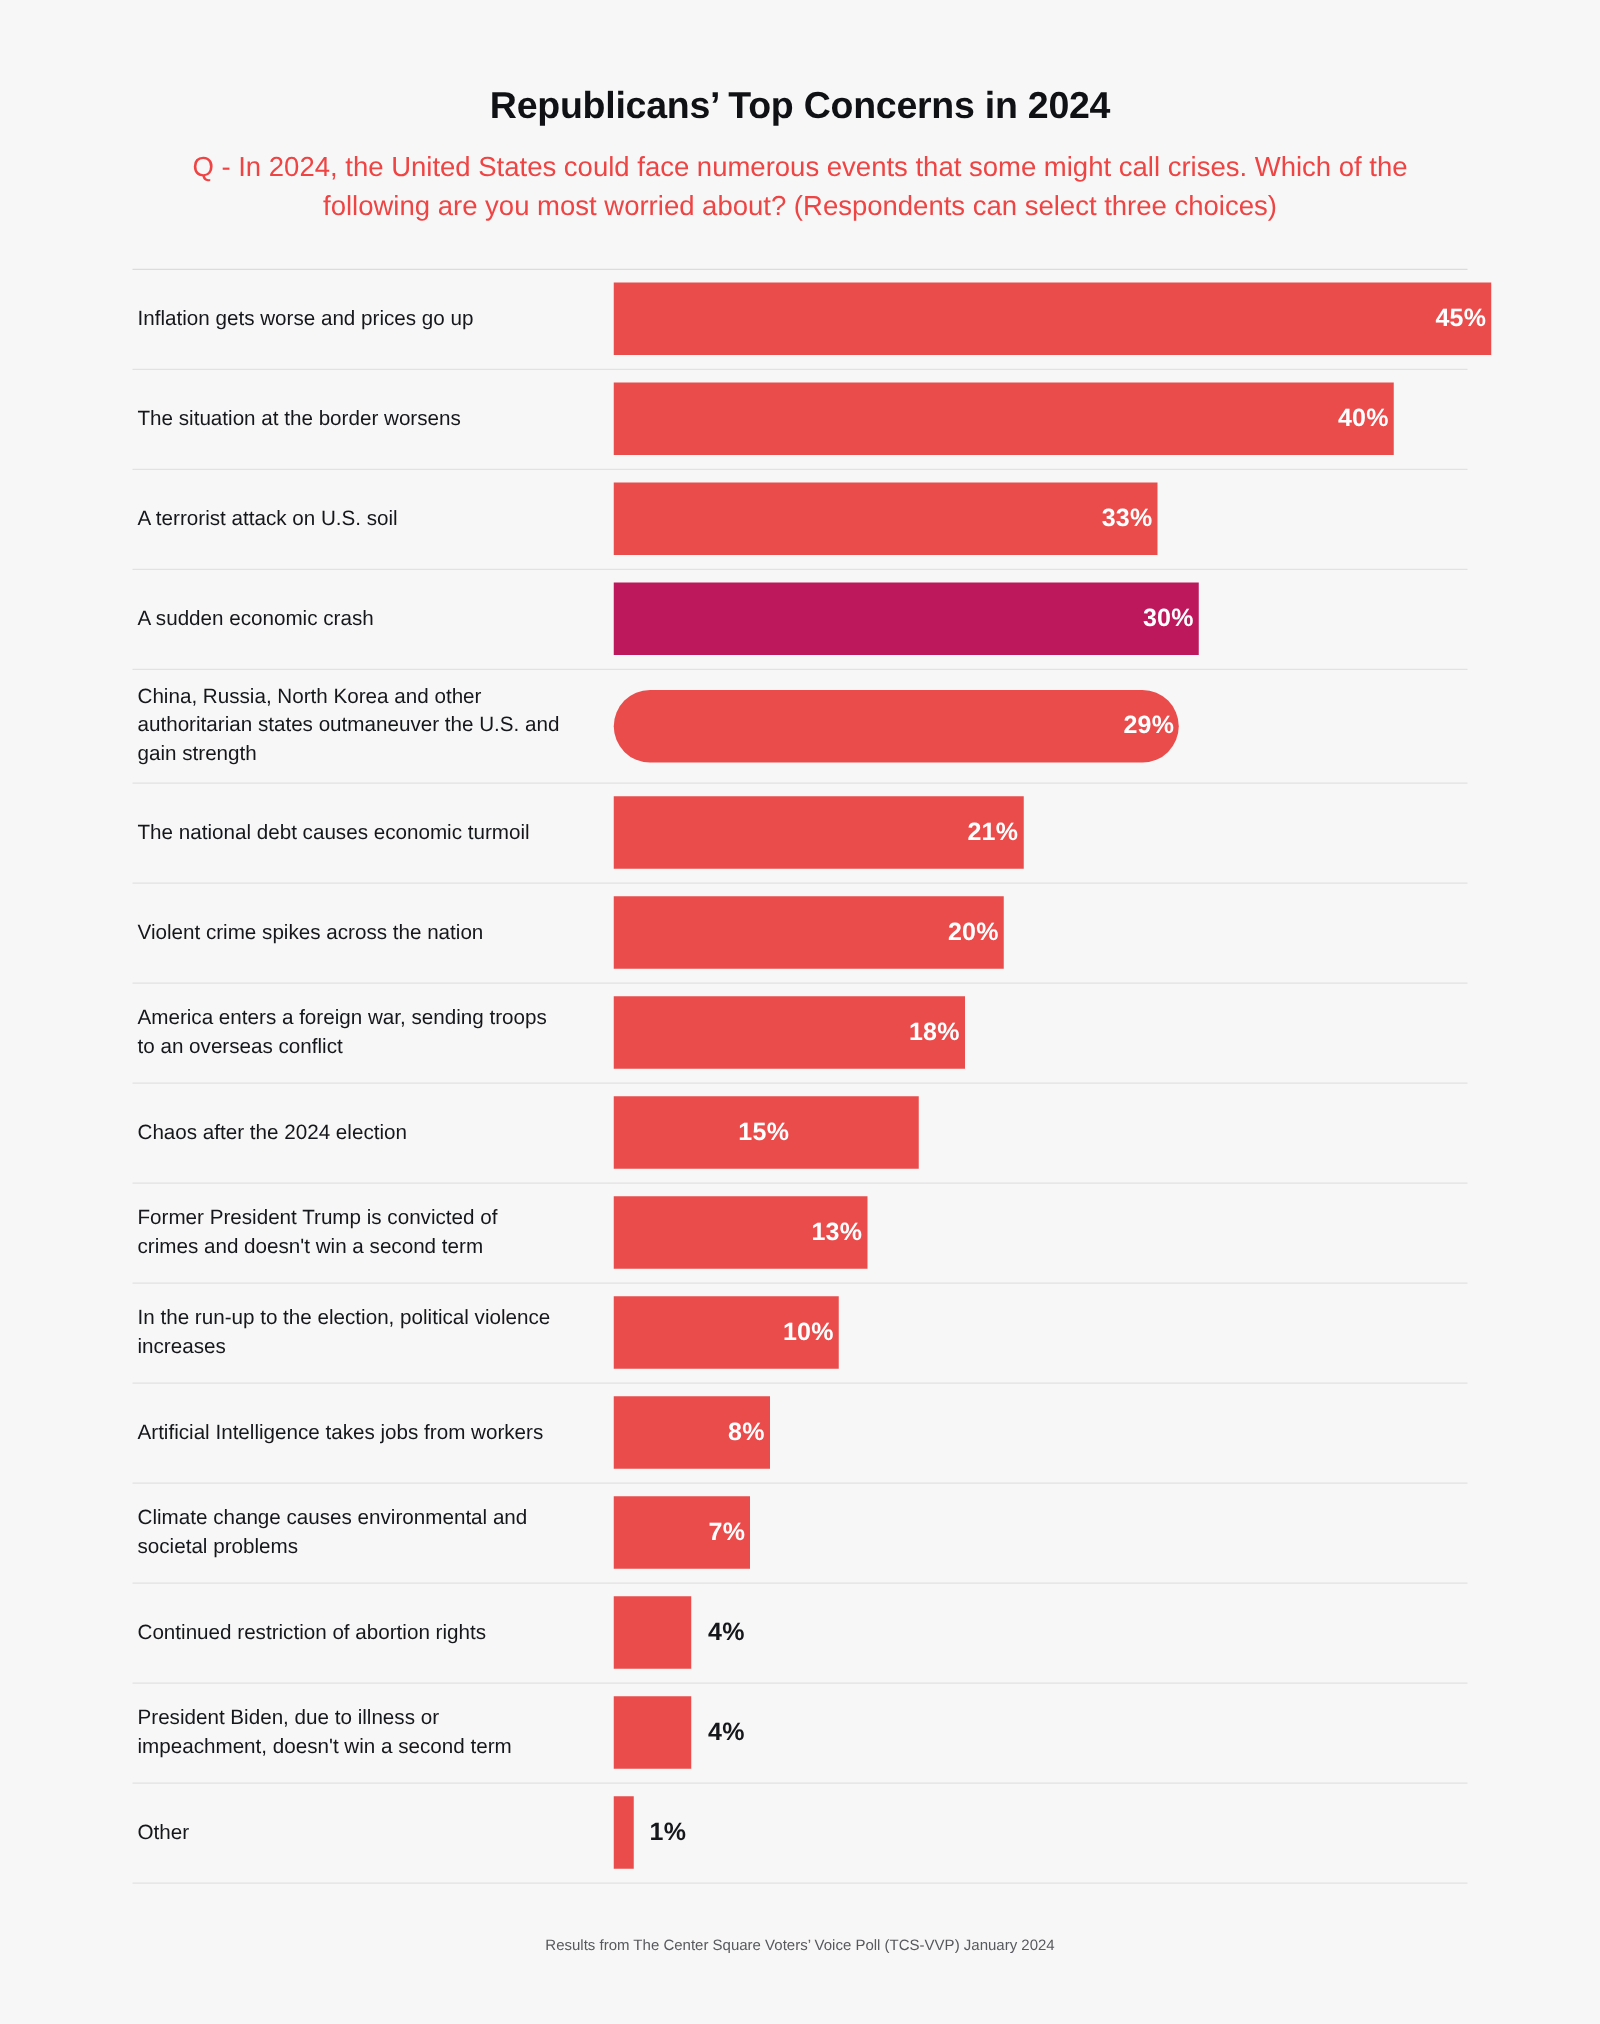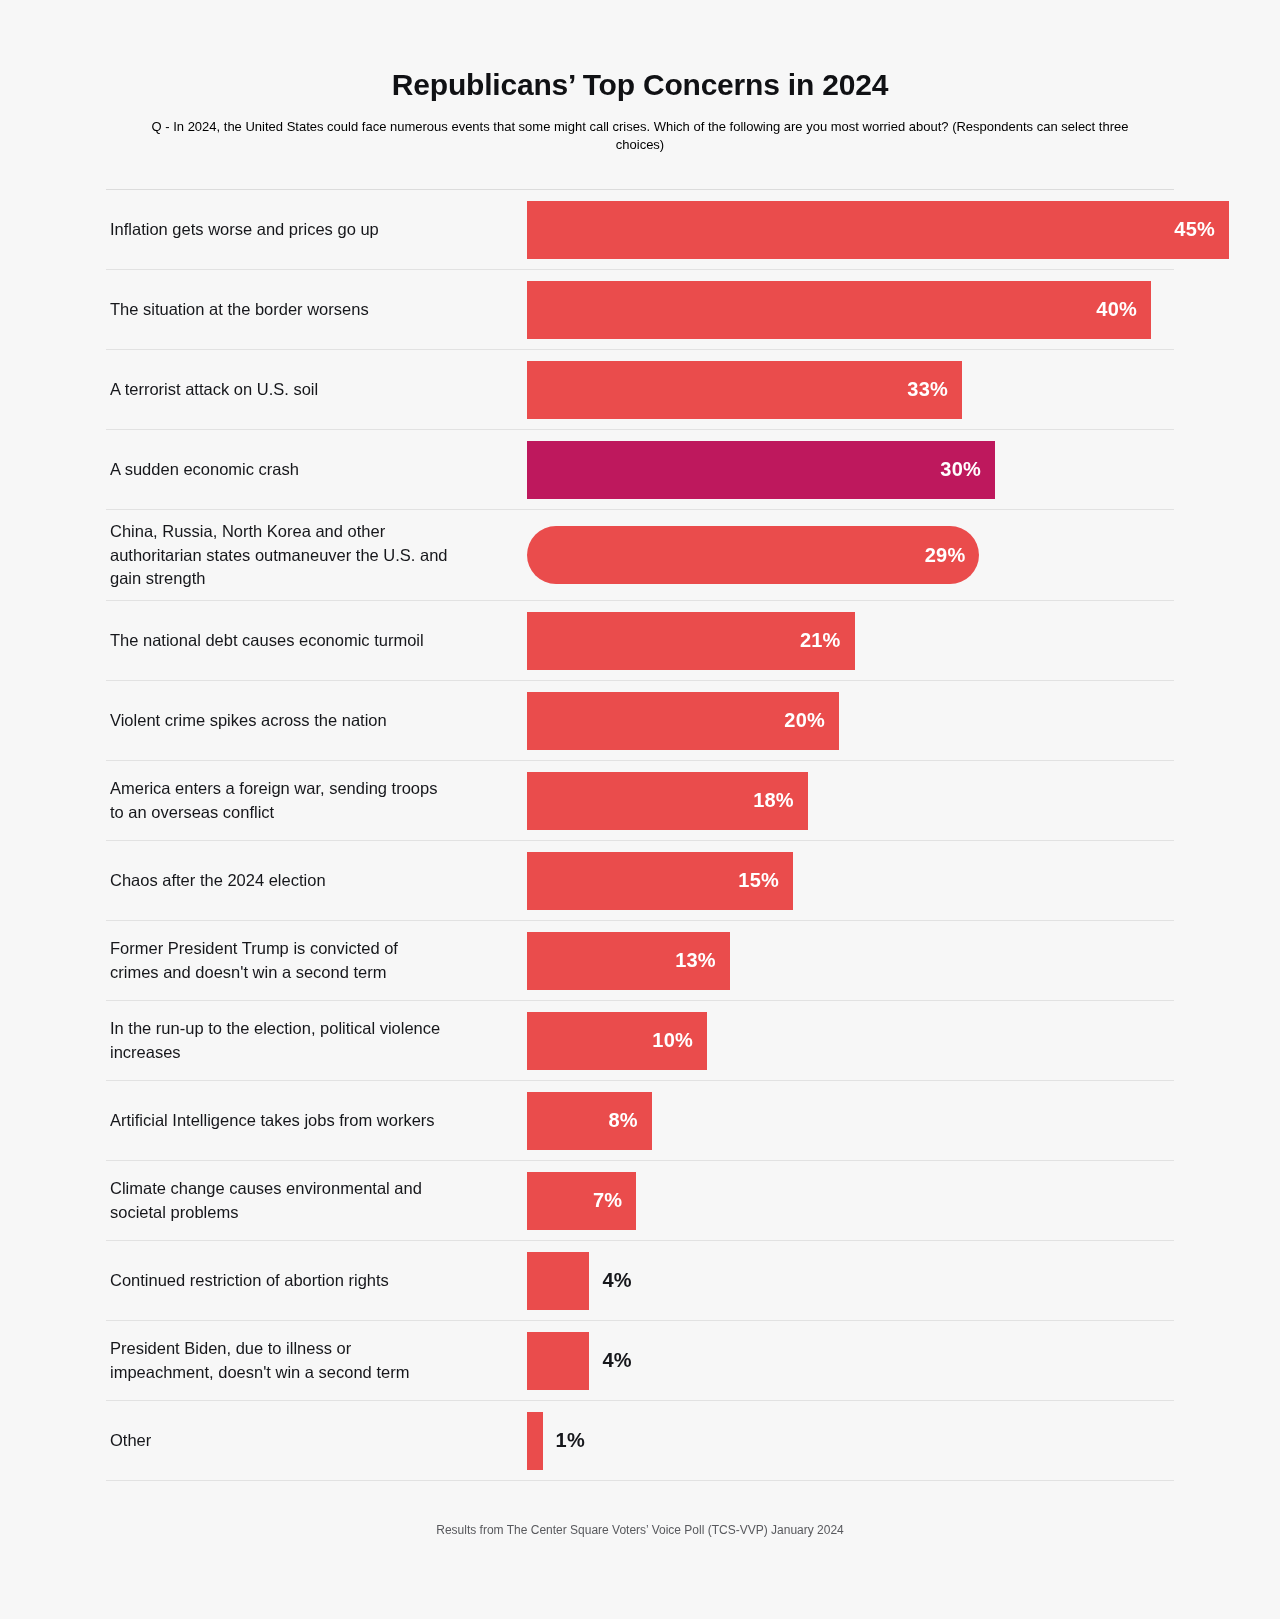--- a/index.html
+++ b/index.html
@@ -33,24 +33,24 @@
     font-weight: bold;
     letter-spacing: -0.2px;
     color: #101114;
     margin: 0;
     line-height: 1.25;
   }
 
   .chart-subtitle {
     margin: 14px auto 0 auto;
     width: 990px;
-    font-size: 13px;
+    font-size: 22px;
     font-weight: 400;
     line-height: 1.42;
-    color: #000000;
+    color: #ef4444;
   }
 
   .chart-body {
     margin: 0 auto;
     width: 1068px;
     margin-top: 35px;
     border-top: 1px solid #dcdcdc;
   }
 
   .row {
@@ -85,23 +85,22 @@
     box-sizing: border-box;
   }
 
   .bar {
     height: 58px;
     background: #ea4c4c;
     display: flex;
     align-items: center;
     justify-content: flex-end;
     box-sizing: border-box;
-    padding-right: 14px;
+    padding-right: 4px;
     flex: 0 0 auto;
-    margin-left: 36px;
   }
 
   .bar-value-inside {
     color: #ffffff;
     font-size: 20px;
     font-weight: bold;
     white-space: nowrap;
     letter-spacing: 0.2px;
   }
 
@@ -216,21 +215,21 @@
           <div class="bar" style="width: 280.8px; background: rgb(234, 76, 76);">
             <span class="bar-value-inside">18%</span>
           </div>
         </div>
       </div>
       <div class="row">
         <div class="row-label-cell">
           <div class="row-label">Chaos after the 2024 election</div>
         </div>
         <div class="row-bar-cell">
-          <div class="bar" style="width: 266px; background: rgb(234, 76, 76);">
+          <div class="bar" style="width: 244px; background: rgb(234, 76, 76); justify-content: center;">
             <span class="bar-value-inside">15%</span>
           </div>
         </div>
       </div>
       <div class="row">
         <div class="row-label-cell">
           <div class="row-label">Former President Trump is convicted of crimes and doesn't win a second term</div>
         </div>
         <div class="row-bar-cell">
           <div class="bar" style="width: 202.8px; background: rgb(234, 76, 76);">

